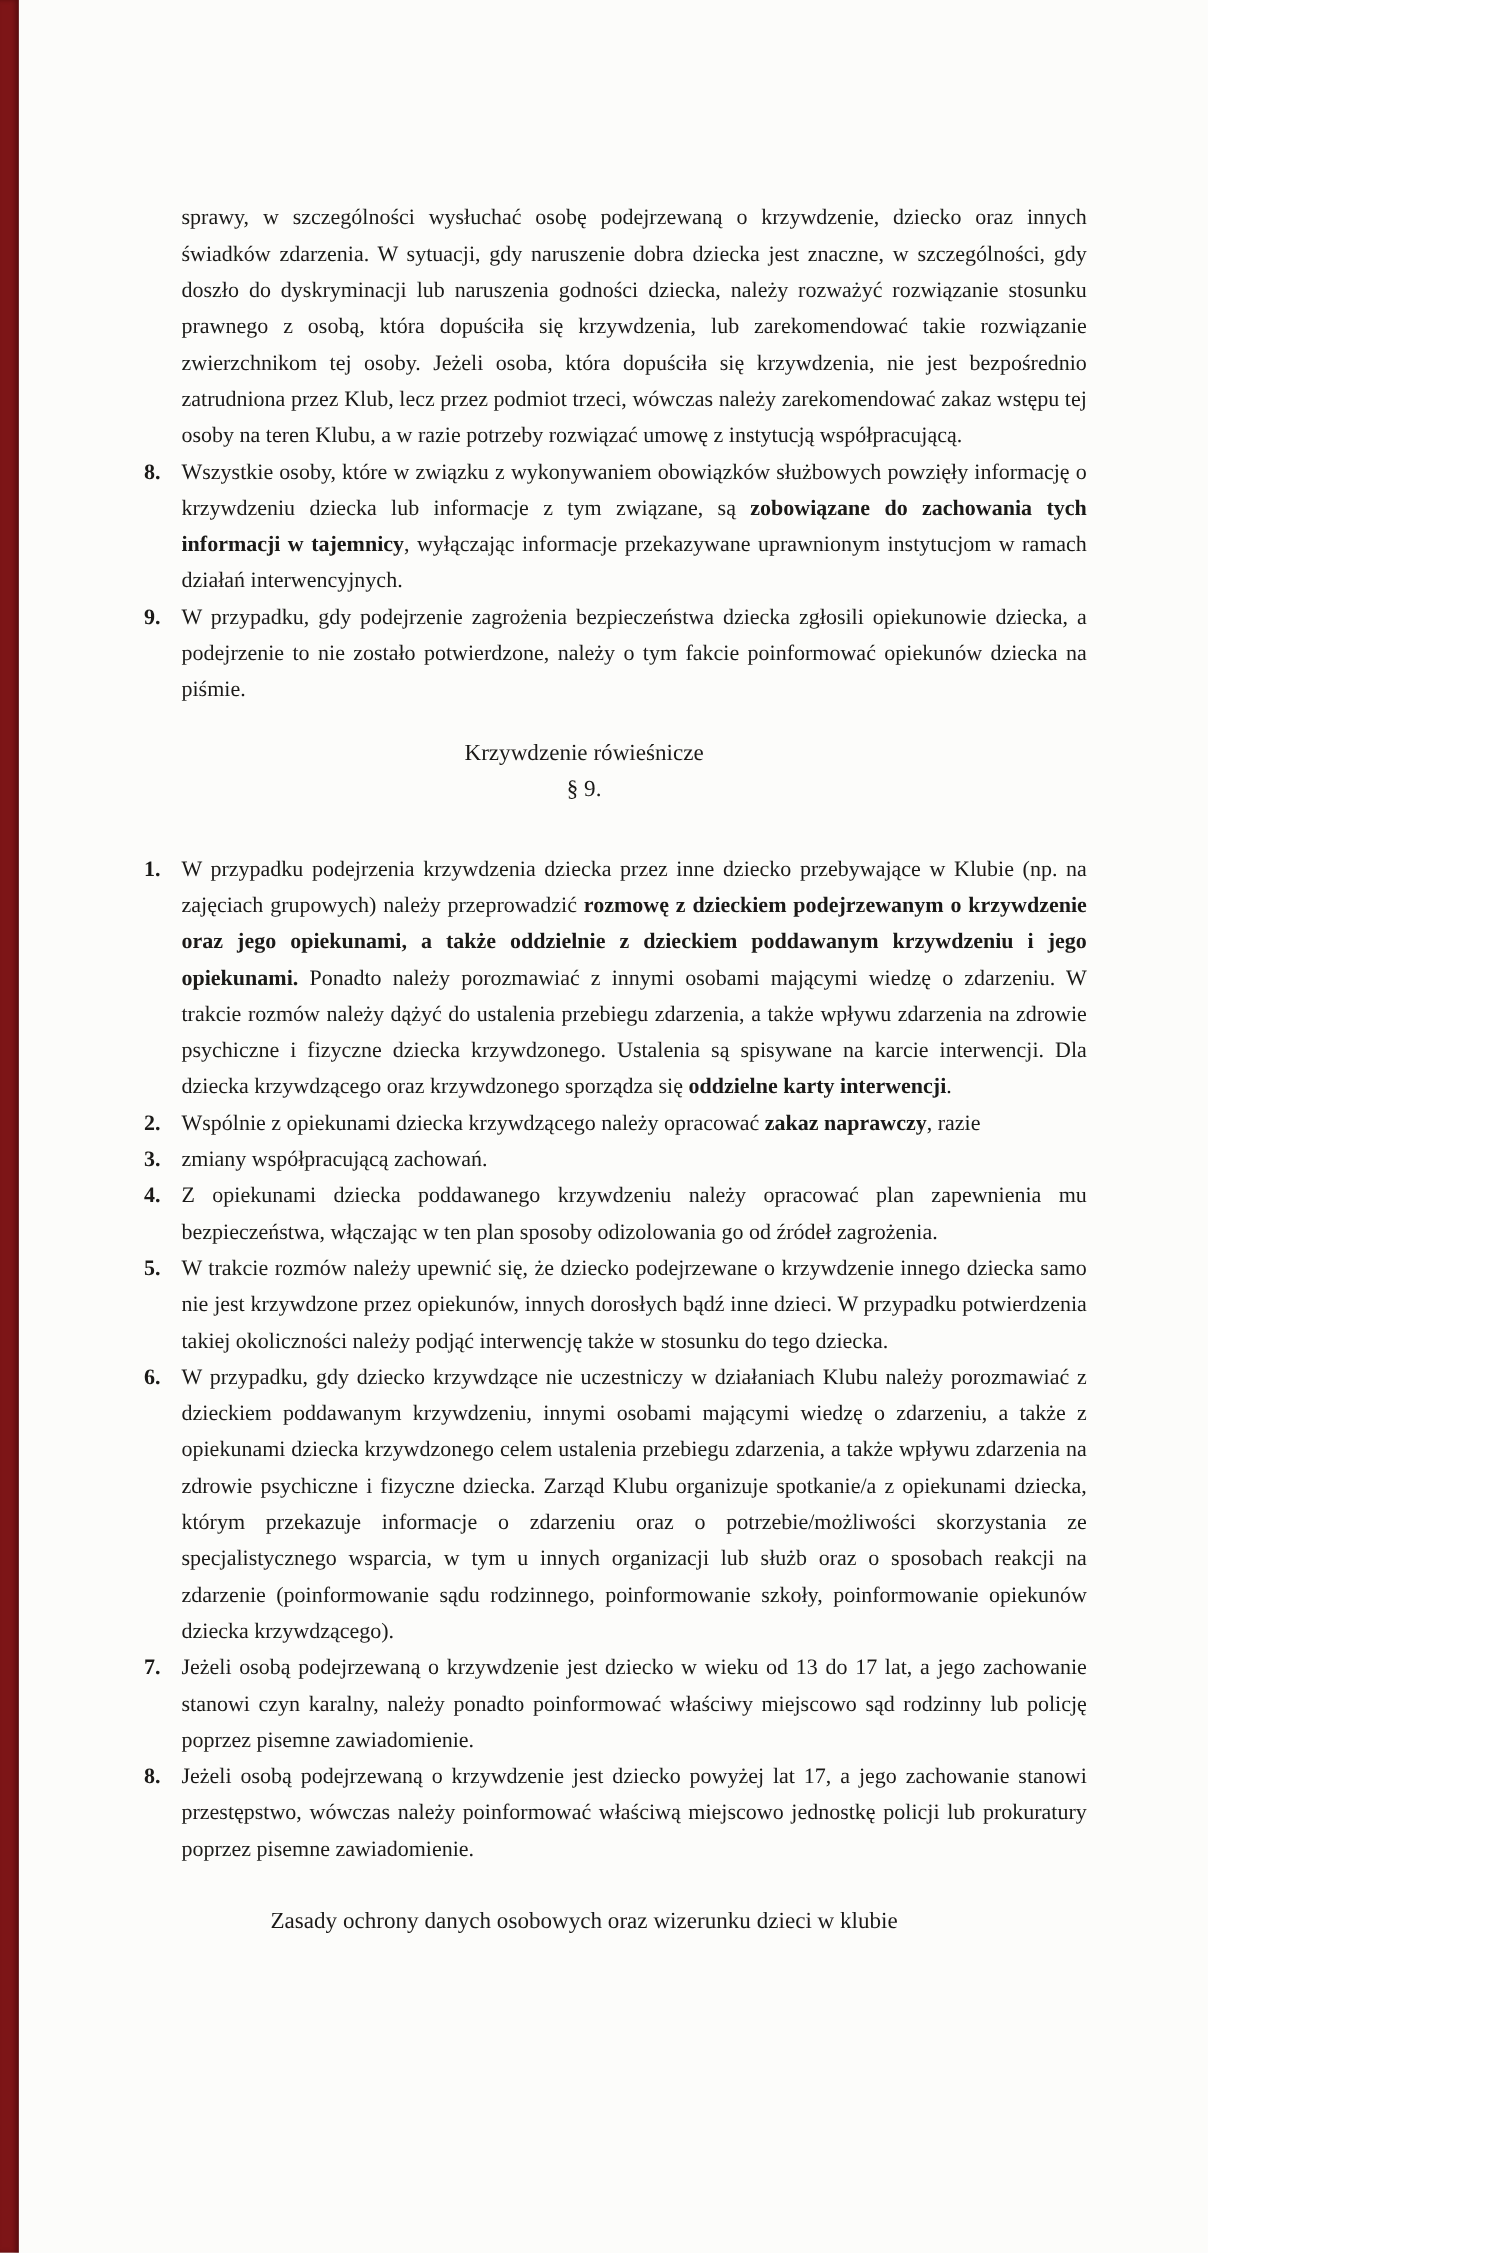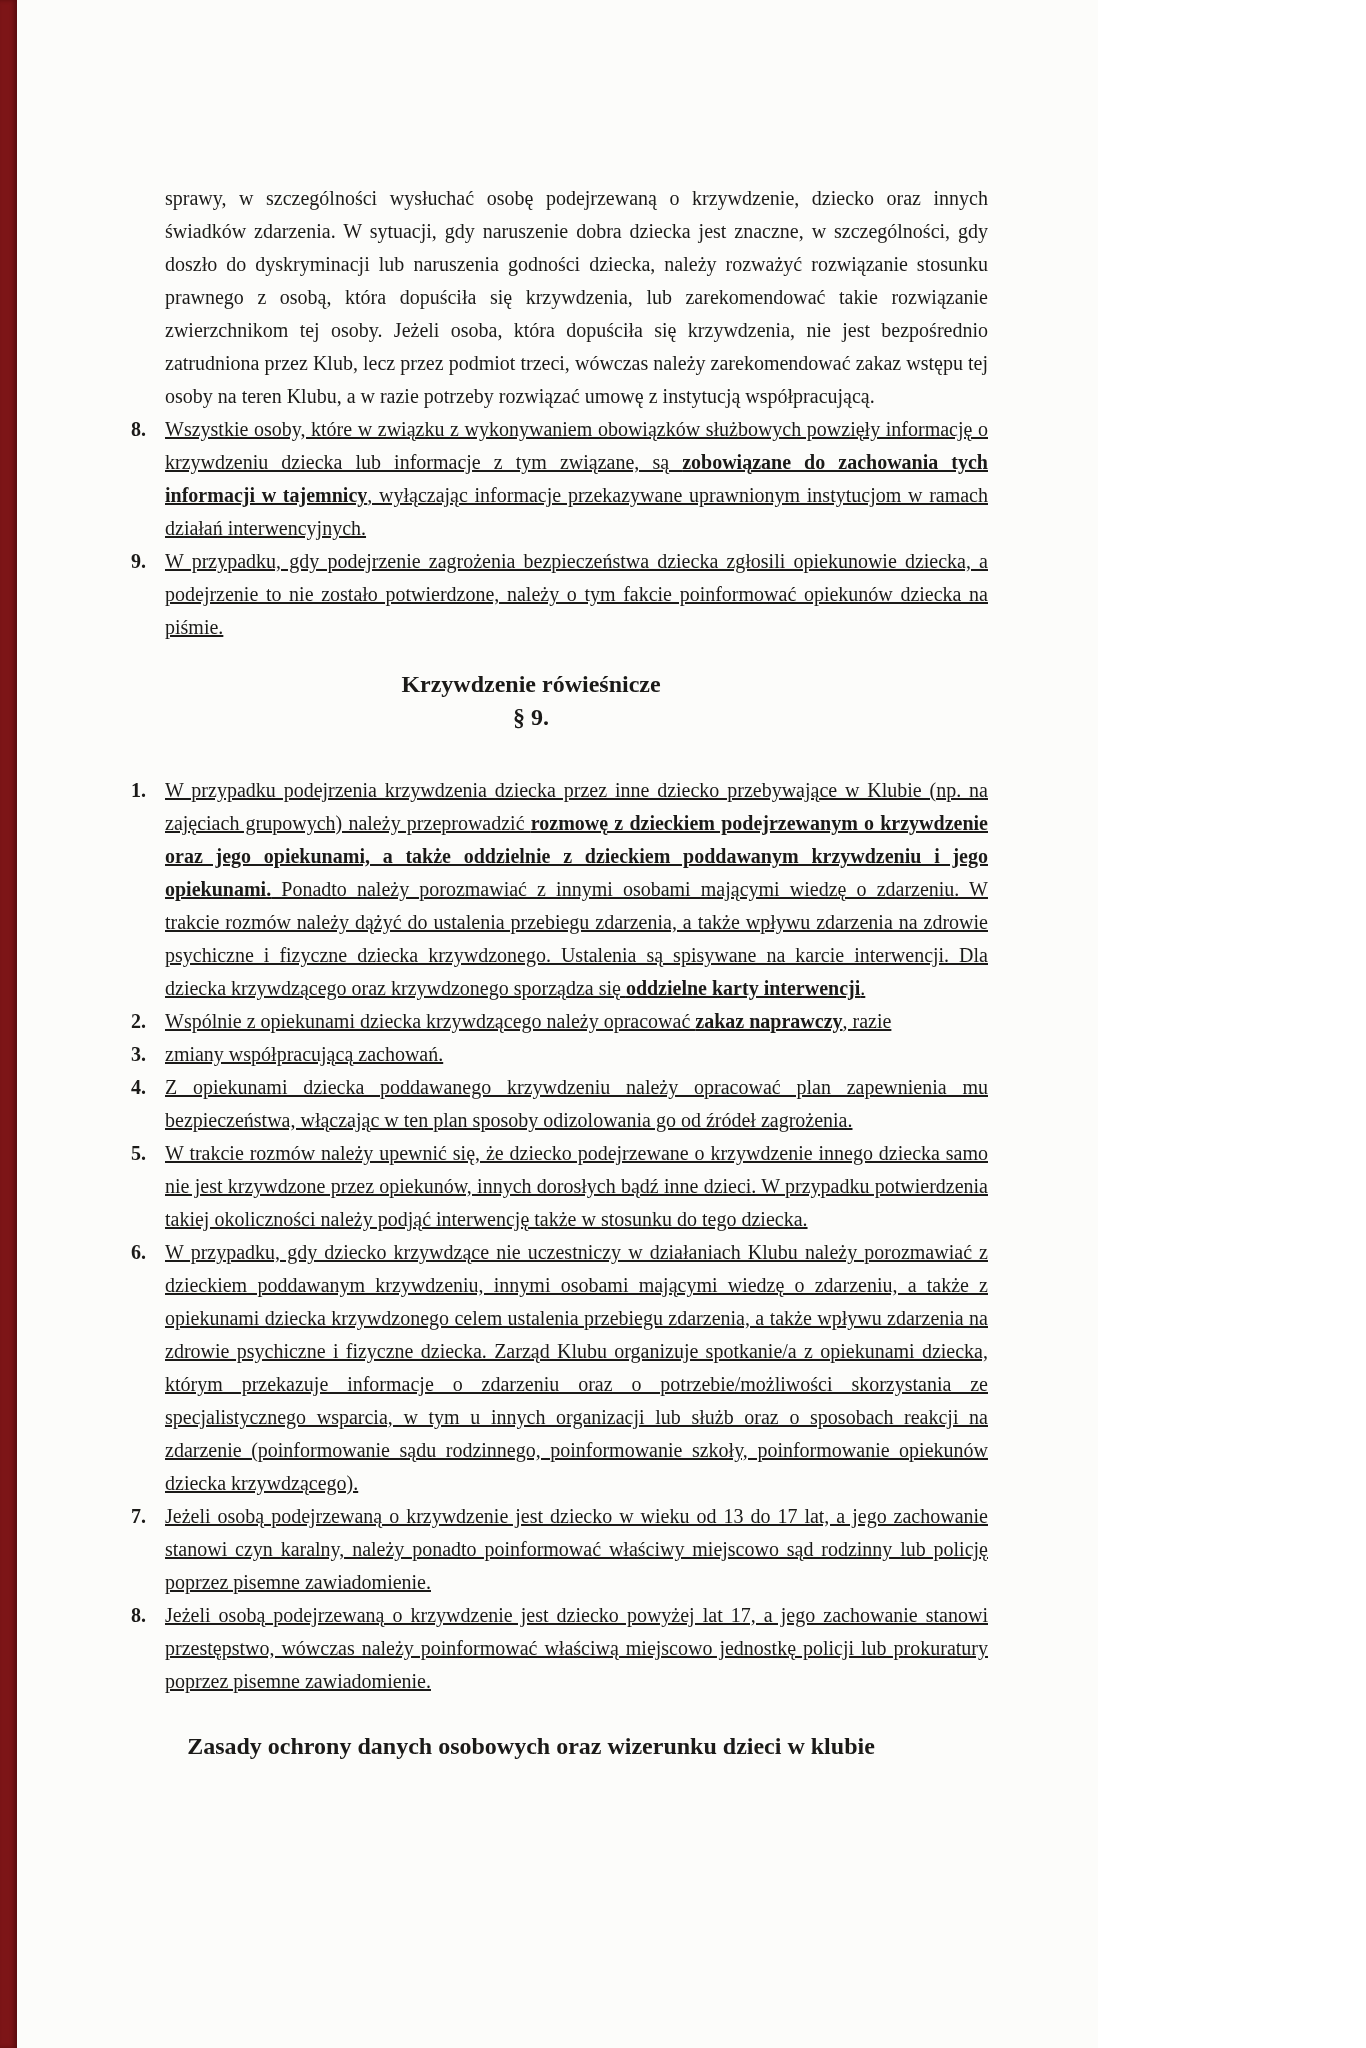--- a/index.html
+++ b/index.html
@@ -29,27 +29,27 @@
   }
   .para{margin:0;}
   .intro{margin:182px 0 0 34px;}
   .olist{margin:0;}
   .li{display:flex;}
   .li .num{
     flex:0 0 34px;width:34px;
     font-weight:700;
     text-align:left;
   }
-  .li .li-text{flex:1;text-align:justify;text-decoration:underline;}
+  .li .li-text{flex:1;text-align:justify;}
   .b{font-weight:700;}
   .section{
     width:800px;
     text-align:center;
-    font-weight:700;
-    font-size:24px;
+    font-weight:400;
+    font-size:21px;
   }
   .section .h{line-height:33px;}
   .section.s1{margin-top:24px;margin-bottom:40px;}
   .section.s2{margin-top:32px;}
 </style>
 </head>
 <body>
 
 <div class="page" style="background: rgb(252, 252, 250);">
 

